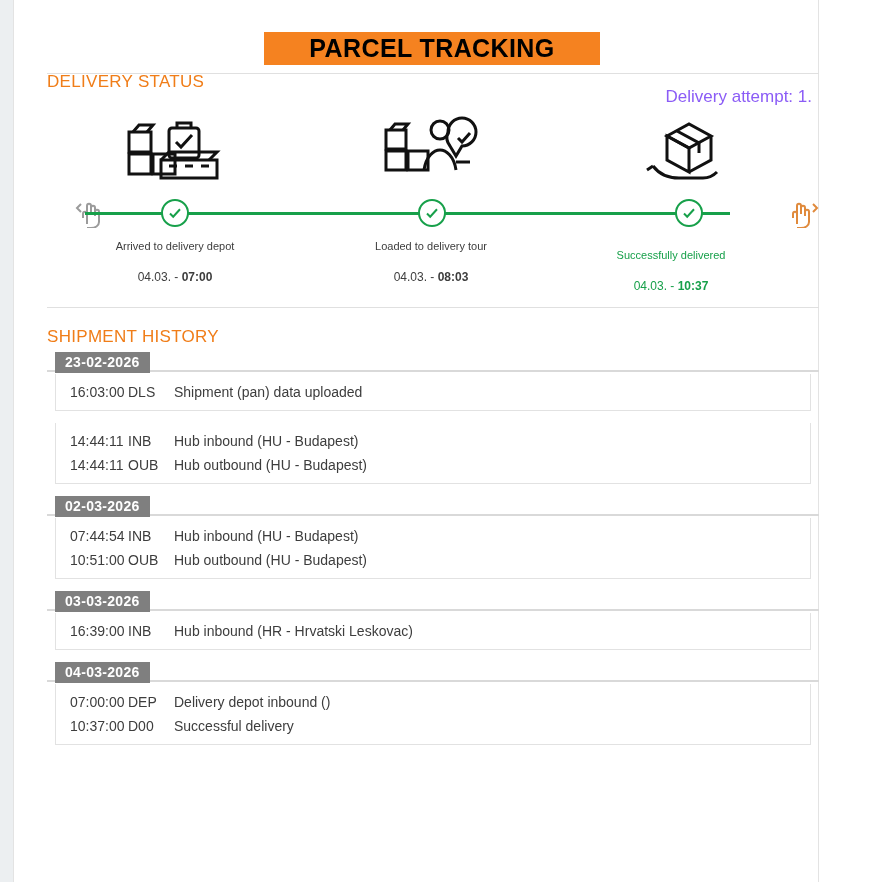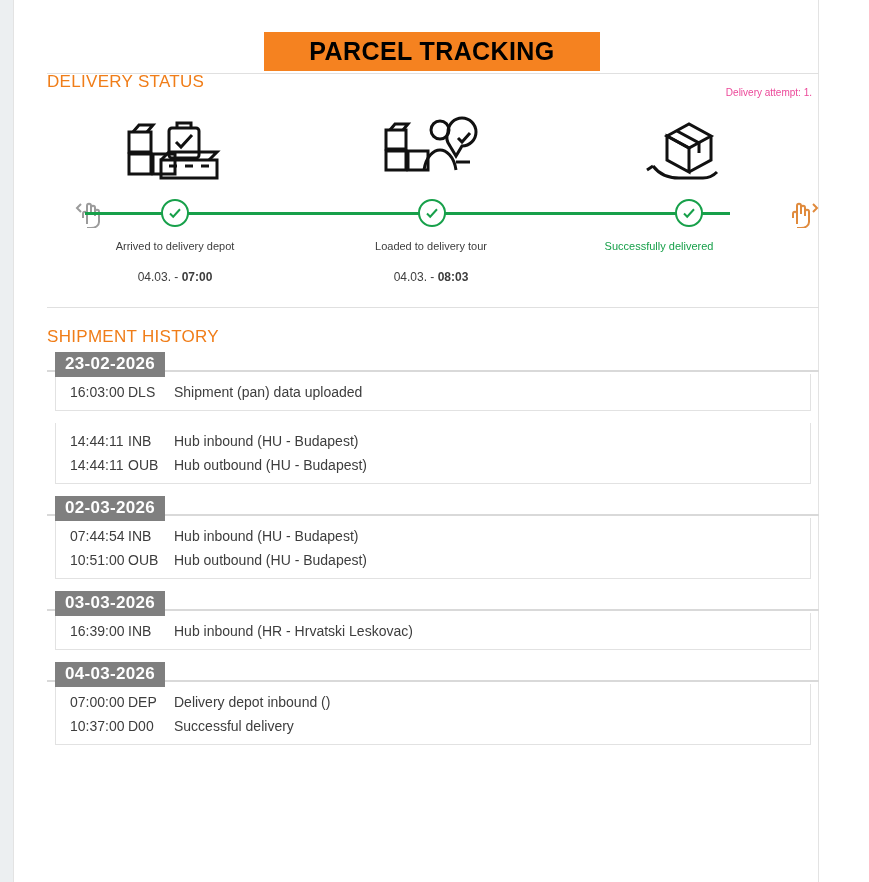--- a/index.html
+++ b/index.html
@@ -39,21 +39,21 @@
   .logo-row {
     position: absolute;
     left: 14px; top: -20px;
     width: 804px; height: 26px;
   }
 
   
   .title-bar {
     position: absolute;
     left: 250px; top: 32px;
-    width: 336px; height: 39px;
+    width: 336px; height: 33px;
     background: #f58220;
     display: flex; align-items: center; justify-content: center;
   }
   .title-bar span {
     color: #000000;
     font-size: 25px;
     font-weight: bold;
     letter-spacing: 0.4px;
   }
 
@@ -61,22 +61,22 @@
   .section-hdr {
     position: absolute;
     color: #f07d18;
     font-size: 17px;
     letter-spacing: 0.3px;
   }
   #delivery-status-hdr { left: 33px; top: 72px; }
   .delivery-attempt {
     position: absolute;
     right: 6px; top: 87px;
-    font-size: 10px;
-    color: #ec4899;
+    font-size: 17px;
+    color: #8b5cf6;
   }
 
   .status-rule {
     position: absolute;
     left: 33px;
     width: 772px;
     height: 1px;
     background: #e0e0e0;
   }
   #rule-top { top: 73px; }
@@ -138,21 +138,21 @@
     width: 772px; height: 60px;
   }
   .label-cell {
     position: absolute;
     top: 0;
     width: 240px;
     text-align: center;
   }
   #lbl-0 { left: 8px; }
   #lbl-1 { left: 264px; }
-  #lbl-2 { left: 492px; }
+  #lbl-2 { left: 504px; margin-top: 9px; }
   .label-title {
     font-size: 11px;
     color: #3d3d3d;
     display: block;
   }
   .label-title.done { color: #17a04a; }
   .label-date {
     font-size: 12px;
     color: #3d3d3d;
     display: block;
@@ -178,21 +178,21 @@
     position: absolute;
     left: 0; right: 0; top: 18px;
     height: 2px;
     background: #d9d9d9;
   }
   .day-chip {
     position: absolute;
     left: 8px; top: 0;
     background: #7f7f7f;
     color: #ffffff;
-    font-size: 17px;
+    font-size: 14px;
     font-weight: bold;
     padding: 2px 10px 3px 10px;
     letter-spacing: 0.3px;
   }
   .events {
     background: #ffffff;
     border: 1px solid #e2e2e2;
     border-top: none;
     margin: 0 8px 0 8px;
     padding: 6px 0 6px 0;
@@ -322,20 +322,21 @@
       <div class="label-cell" id="lbl-0">
         <span class="label-title">Arrived to delivery depot</span>
         <span class="label-date"><span>04.03. - </span><b>07:00</b></span>
       </div>
       <div class="label-cell" id="lbl-1">
         <span class="label-title">Loaded to delivery tour</span>
         <span class="label-date"><span>04.03. - </span><b>08:03</b></span>
       </div>
       <div class="label-cell" id="lbl-2">
         <span class="label-title done">Successfully delivered</span>
+        <span class="label-date done"><span>04.03. - </span><b>10:37</b></span>
       </div>
     </div>
 
     <div class="status-rule" id="rule-bottom"></div>
 
     <div class="section-hdr" id="shipment-hdr">SHIPMENT HISTORY</div>
 
     <div class="history" id="history-root">
         <div class="day-block">
           <div class="day-header-row">

